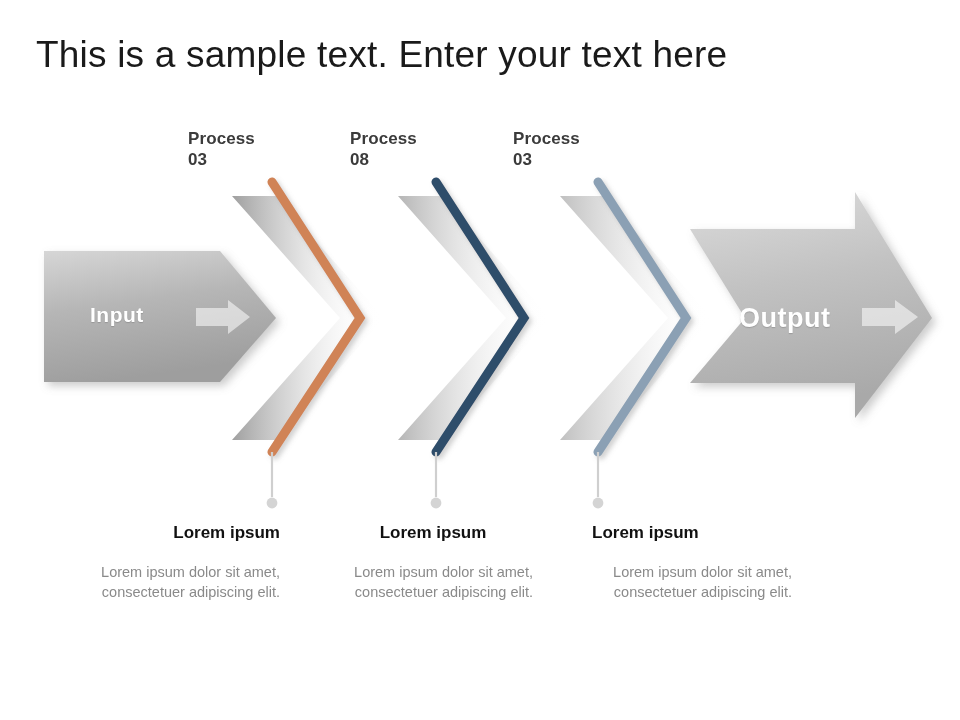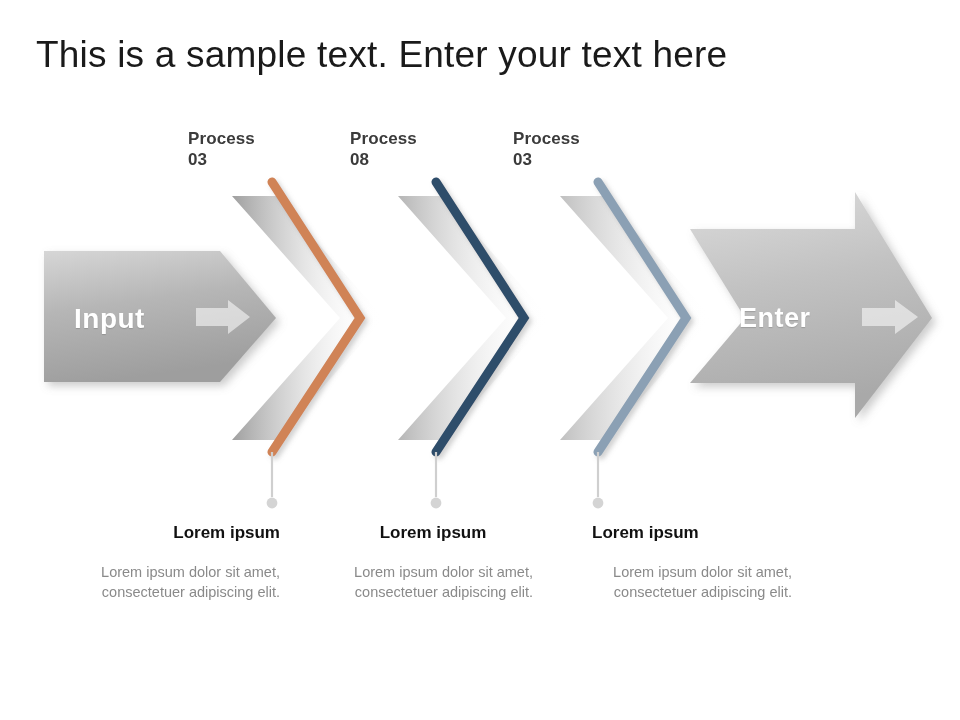--- a/index.html
+++ b/index.html
@@ -86,21 +86,21 @@
   .caption.c3 { left: 592px; top: 521px; text-align: left; }
 
   
   .shape-label {
     position: absolute;
     color: #ffffff;
     font-weight: bold;
     letter-spacing: 0.5px;
     text-shadow: 0 1px 1px rgba(90,90,90,0.30);
   }
-  .shape-label.input  { left: 74px;  top: 303px; font-size: 28px; text-align: right; }
+  .shape-label.input  { left: 90px;  top: 303px; font-size: 21px; text-align: right; }
   .shape-label.output { left: 739px; top: 303px; font-size: 27px; }
 </style>
 </head>
 <body>
 
 <div class="slide">
 
   <div class="slide-title">This is a sample text. Enter your text here</div>
 
   <svg class="diagram-svg" viewBox="0 0 960 720">
@@ -191,21 +191,21 @@
       <circle cx="436" cy="503" r="5.4" fill="#d4d4d4"></circle>
     </g>
     <g>
       <line x1="598" y1="452" x2="598" y2="497" stroke="#cfcfcf" stroke-width="2.2"></line>
       <circle cx="598" cy="503" r="5.4" fill="#d4d4d4"></circle>
     </g>
   </svg>
 
   <div class="shape-label input">Input</div>
 
-  <div class="shape-label output">Enter</div>
+  <div class="shape-label output">Output</div>
 
   <div class="step-header s1">
     <span>Process</span>
     <span class="num">03</span>
   </div>
   <div class="step-header s2">
     <span>Process</span>
     <span class="num">08</span>
   </div>
   <div class="step-header s3">

